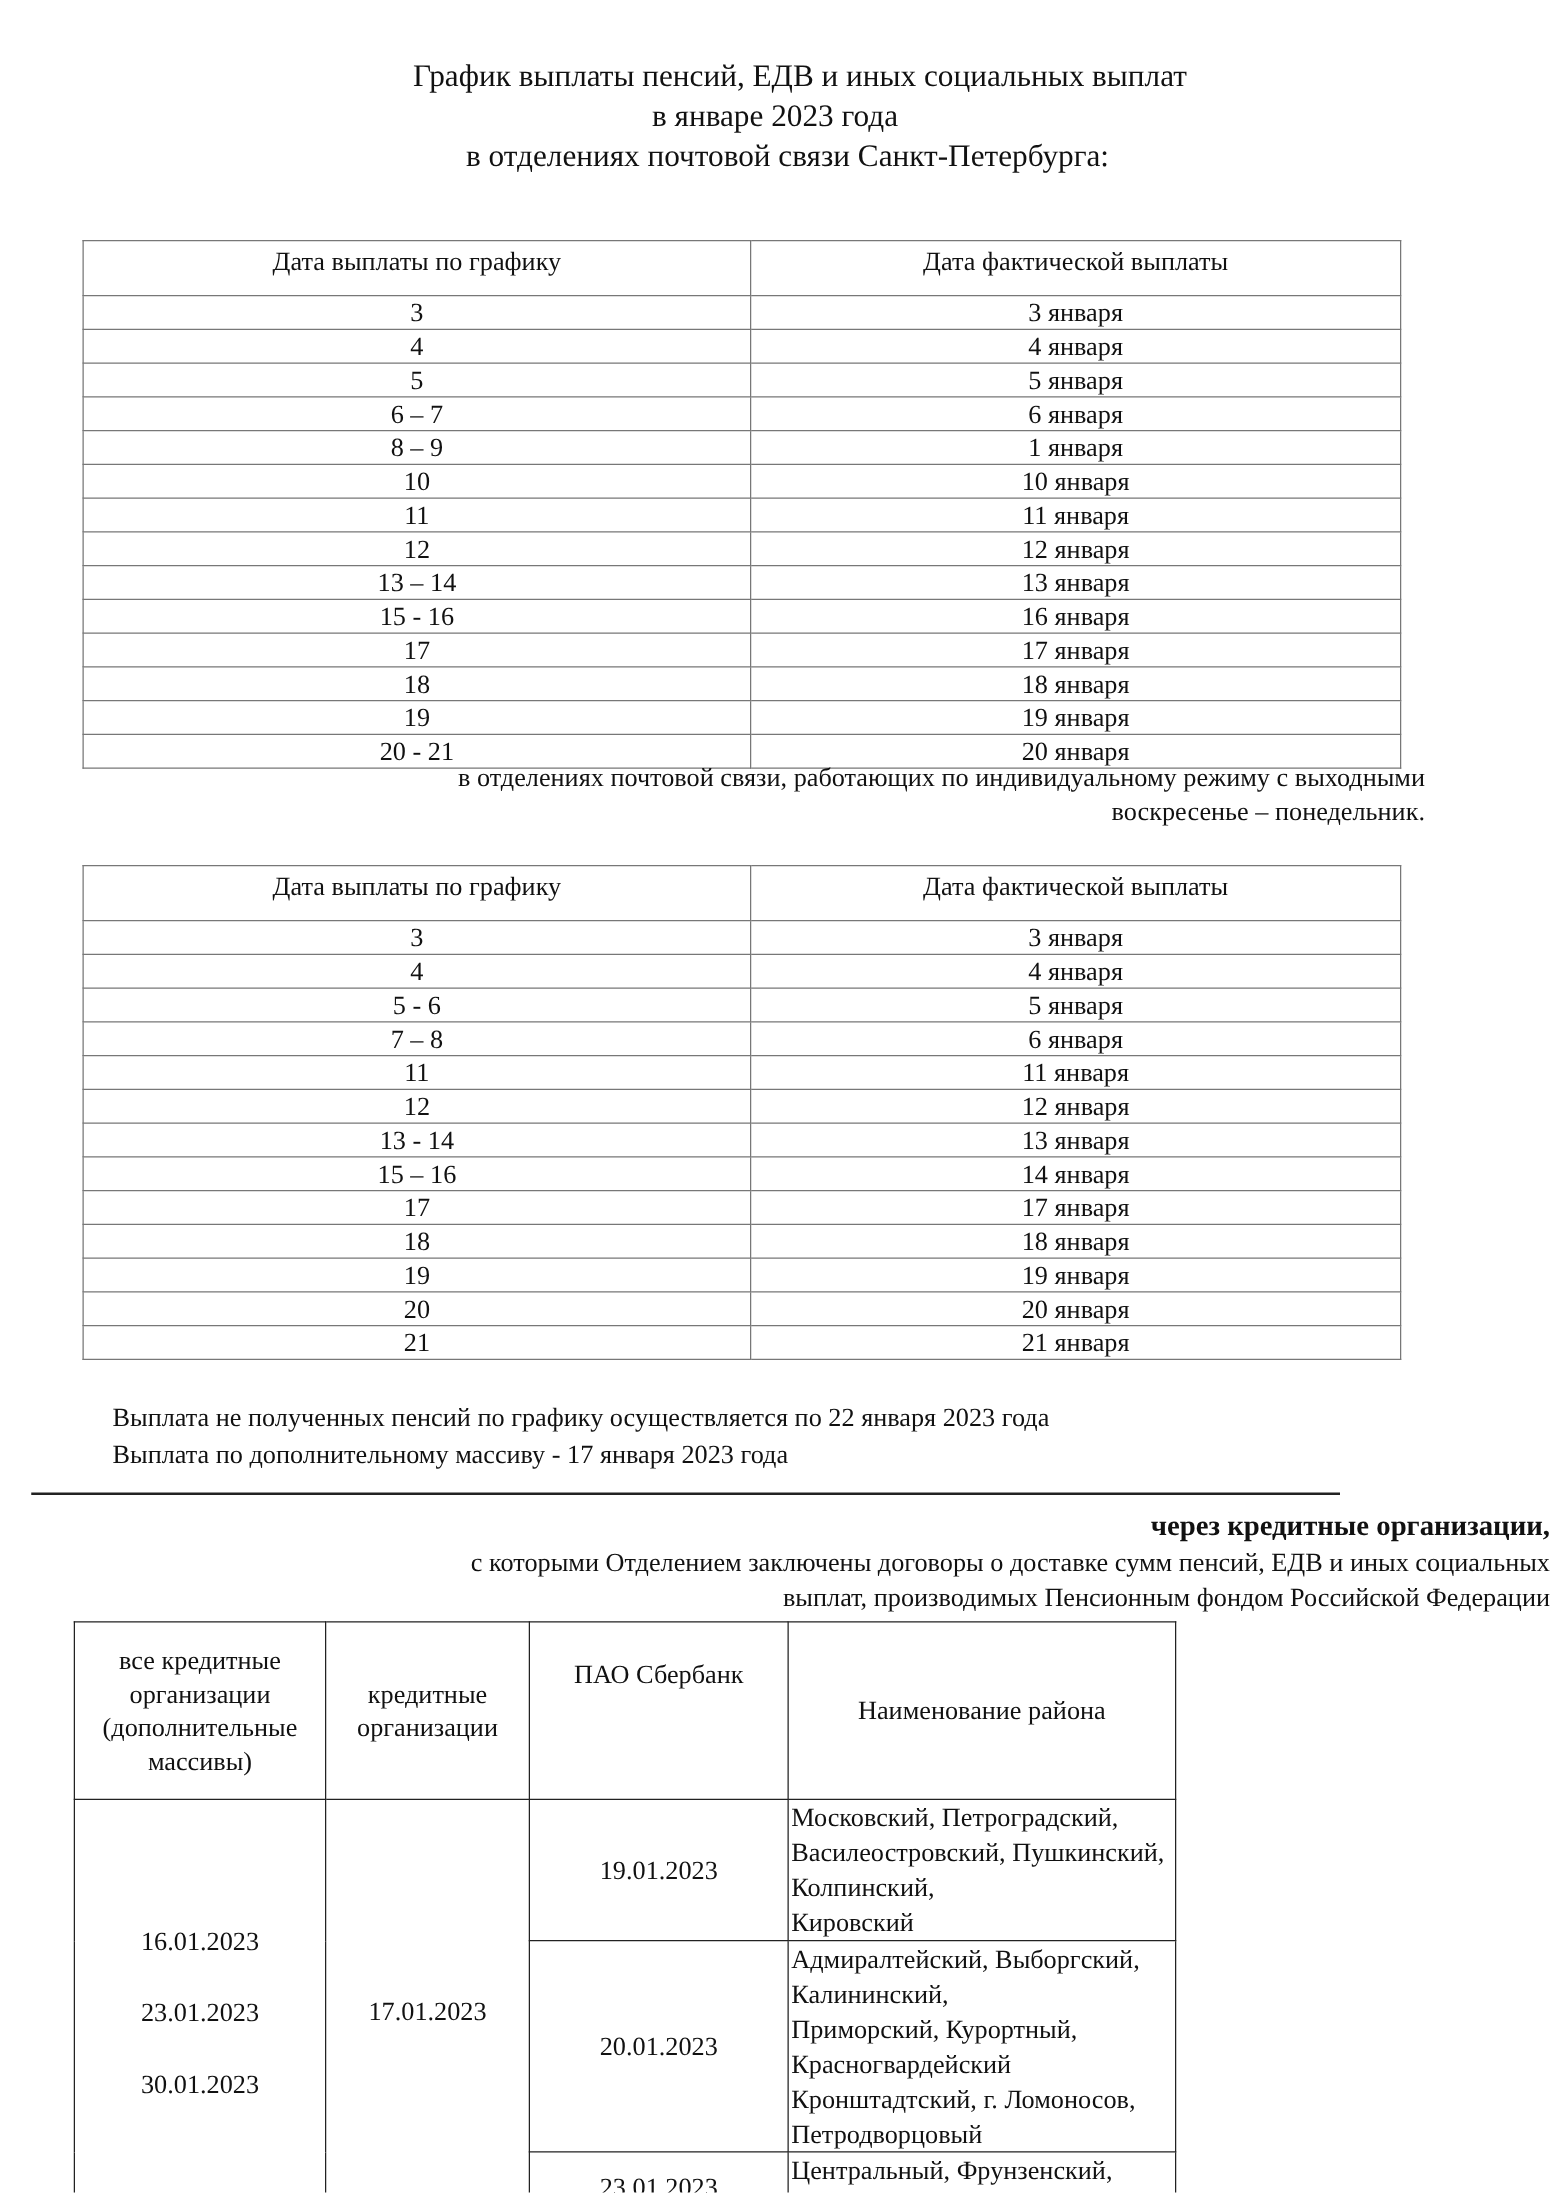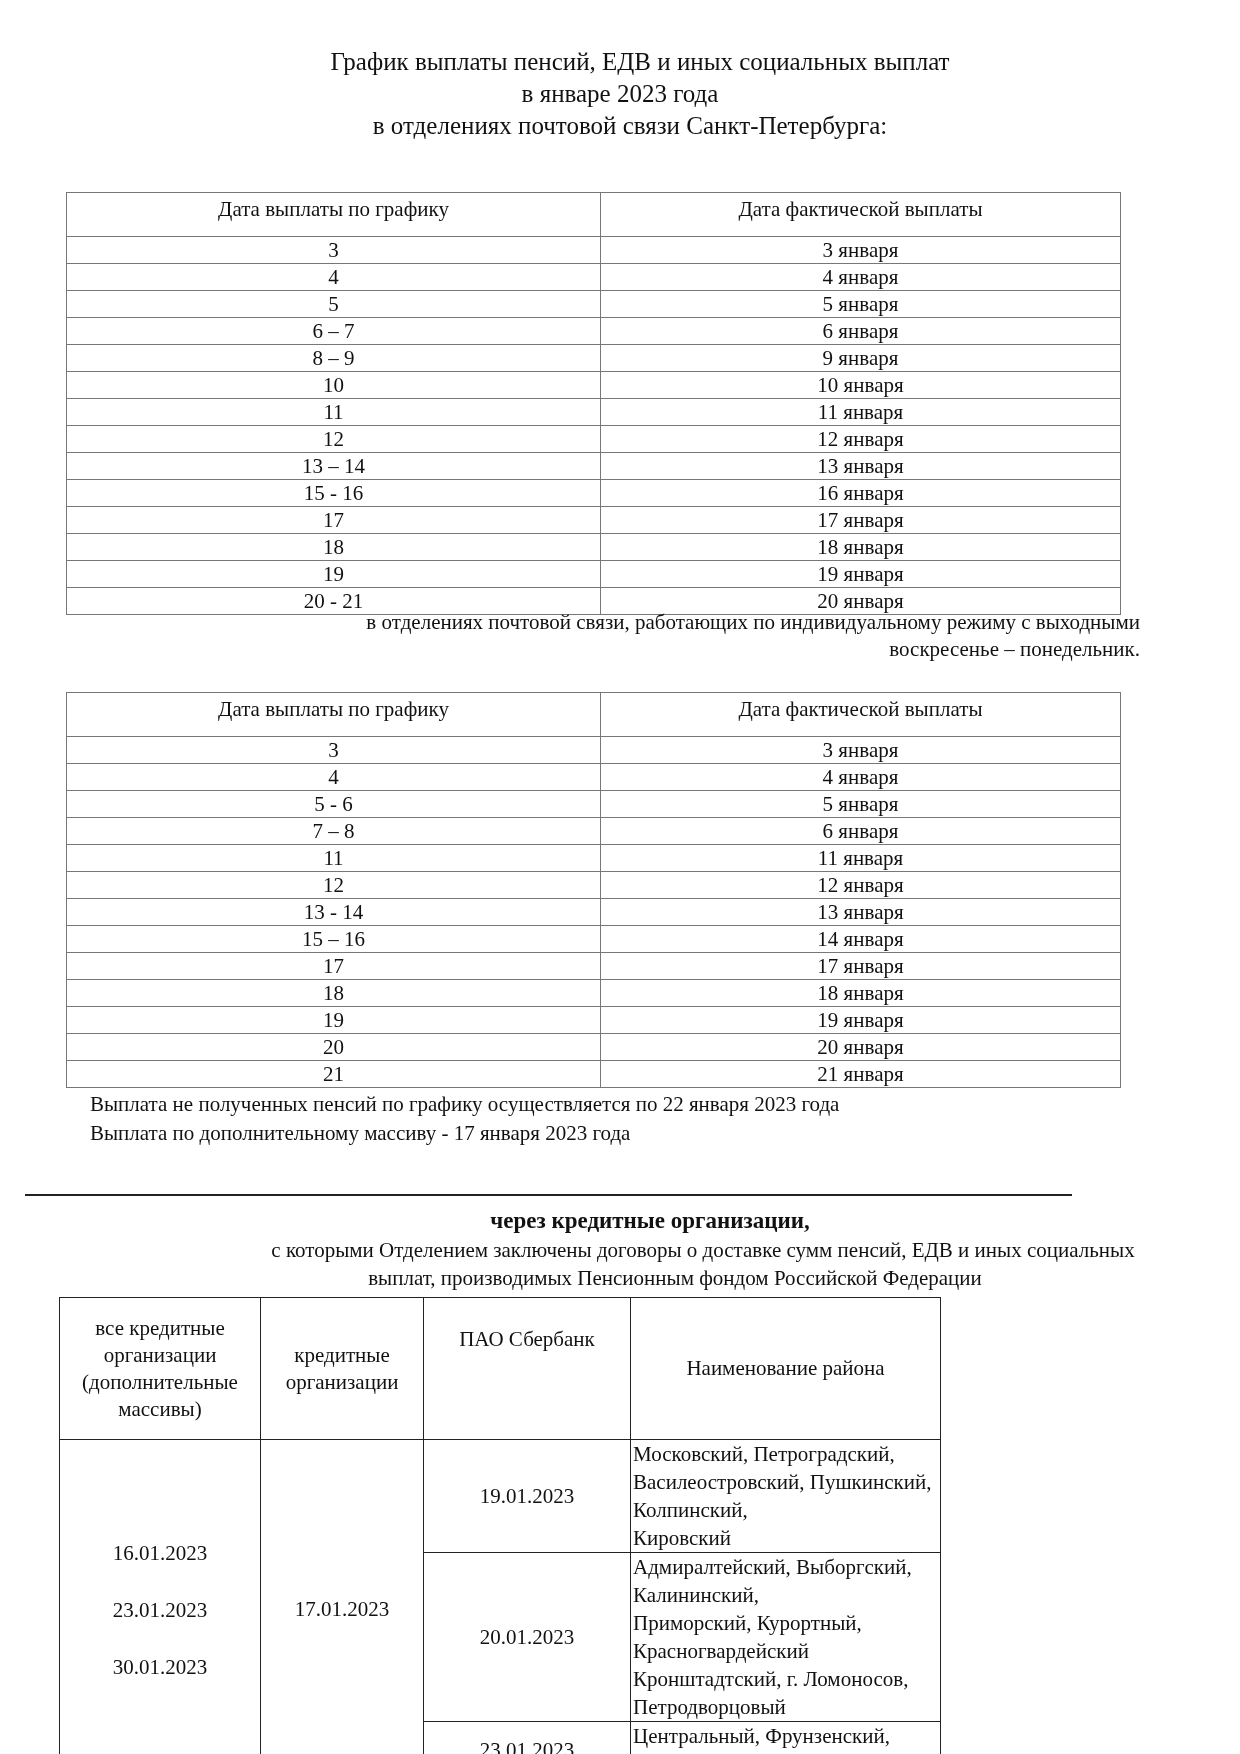--- a/index.html
+++ b/index.html
@@ -26,27 +26,27 @@
   table.sched th { height: 40px; line-height: 26px; vertical-align: top; padding-top: 3px; }
   table.sched .c1 { width: 533px; }
   #t1 { top: 164px; }
   #t2 { top: 664px; }
 
   .subcaption {
     position: absolute; left: 140px; top: 609px; width: 1000px;
     text-align: right; font-size: 21px; line-height: 27px;
   }
   .notes {
-    position: absolute; left: 90px; top: 1090px; font-size: 21px; line-height: 29px;
+    position: absolute; left: 90px; top: 1120px; font-size: 21px; line-height: 29px;
   }
   .rule {
     position: absolute; left: 25px; top: 1194px; width: 1047px; height: 2px; background: #222;
   }
   .credit-title {
-    position: absolute; left: 0; top: 1206px; width: 1240px; text-align: center;
+    position: absolute; left: 0; top: 1206px; width: 1240px; text-align: right;
   }
   .credit-title .bold { font-weight: bold; font-size: 23px; line-height: 30px; padding-left: 60px; }
   .credit-title .sub { font-size: 21px; line-height: 28px; }
   .credit-title .sub1 { padding-left: 138px; margin-left: 28px; }
   .credit-title .sub2 { padding-left: 110px; }
 
   table.credit {
     position: absolute; left: 59px; top: 1297px; width: 882px;
     border-collapse: collapse; font-size: 21px; border-radius: 18px;
   }
@@ -91,21 +91,21 @@
     <tr>
         <td>5</td>
         <td>5 января</td>
       </tr>
     <tr>
         <td>6 – 7</td>
         <td>6 января</td>
       </tr>
     <tr>
         <td>8 – 9</td>
-        <td>9 января</td>
+        <td>1 января</td>
       </tr>
     <tr>
         <td>10</td>
         <td>10 января</td>
       </tr>
     <tr>
         <td>11</td>
         <td>11 января</td>
       </tr>
     <tr>

